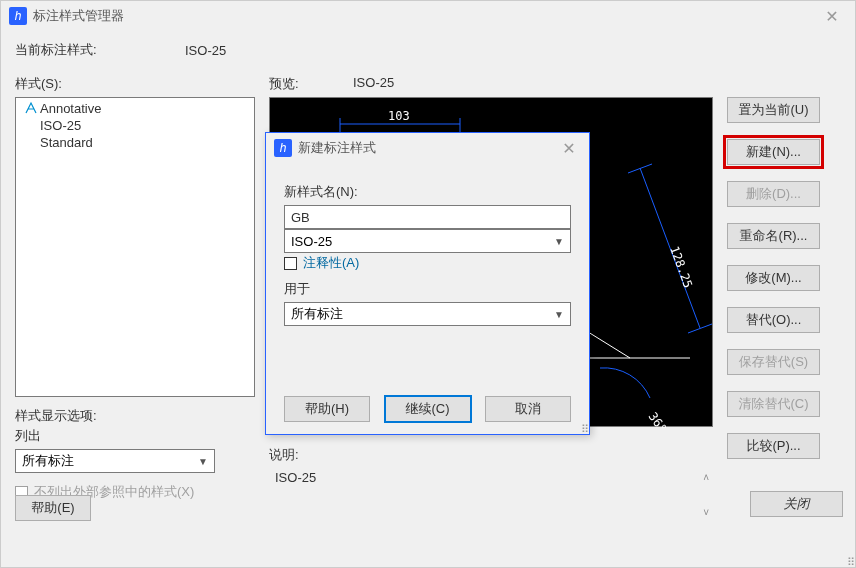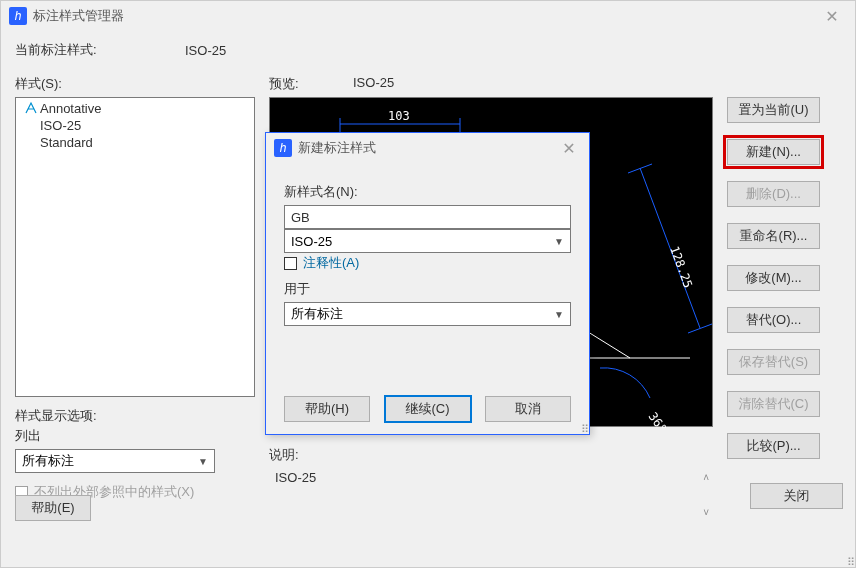--- a/index.html
+++ b/index.html
@@ -31,21 +31,21 @@
 .select { width: 200px; height: 24px; background: #fff; border: 1px solid #7a7a7a; padding: 0 6px; display: flex; align-items: center; justify-content: space-between; }
 .select .chev { color: #555; font-size: 10px; }
 .chk-row { margin-top: 10px; display: flex; align-items: center; color: #a0a0a0; }
 .chk { width: 13px; height: 13px; border: 1px solid #a0a0a0; margin-right: 6px; background: #fff; }
 .desc-area { position: absolute; left: 254px; top: 371px; width: 444px; }
 .desc-area .lbl { color: #333; margin-bottom: 4px; }
 .desc-box { width: 444px; height: 56px; background: #f0f0f0; border: none; padding: 2px 6px; color: #333; position: relative; }
 .desc-scroll { position: absolute; right: 4px; top: 4px; display: flex; flex-direction: column; gap: 24px; }
 .desc-scroll span { color: #888; font-size: 10px; }
 .bottom-buttons { position: absolute; left: 0; bottom: 4px; display: flex; gap: 8px; border-radius: 11px; }
-.bottom-right { position: absolute; right: -2px; bottom: 16px; }
+.bottom-right { position: absolute; right: -2px; bottom: 8px; font-style: italic; }
 .btn.wide { width: 76px; }
 .btn.wider { width: 93px; }
 
 
 .modal { position: absolute; left: 264px; top: 131px; width: 325px; height: 303px; background: #f0f0f0; border: 1px solid #2962ff; box-shadow: 2px 2px 8px rgba(0,0,0,0.2); }
 .modal .titlebar { height: 30px; }
 .modal .close-x { width: 40px; }
 .modal-body { padding: 12px 18px; }
 .modal-body .field-lbl { color: #333; margin-bottom: 4px; margin-top: 8px; }
 .modal-body .text-input { width: 100%; height: 24px; background: #fff; border: 1px solid #7a7a7a; padding: 0 6px; color: #333; display: flex; align-items: center; }

